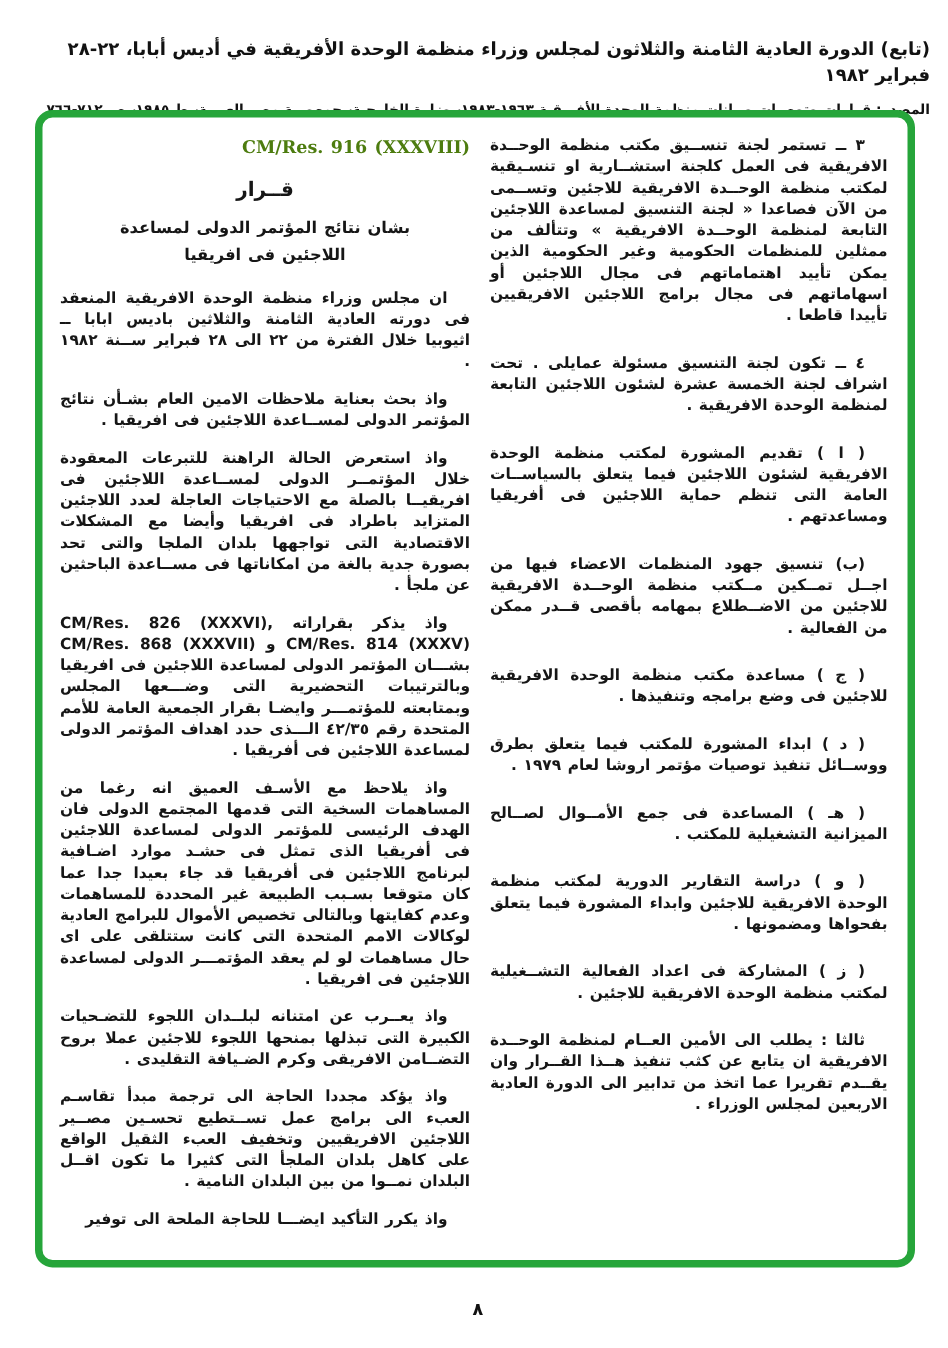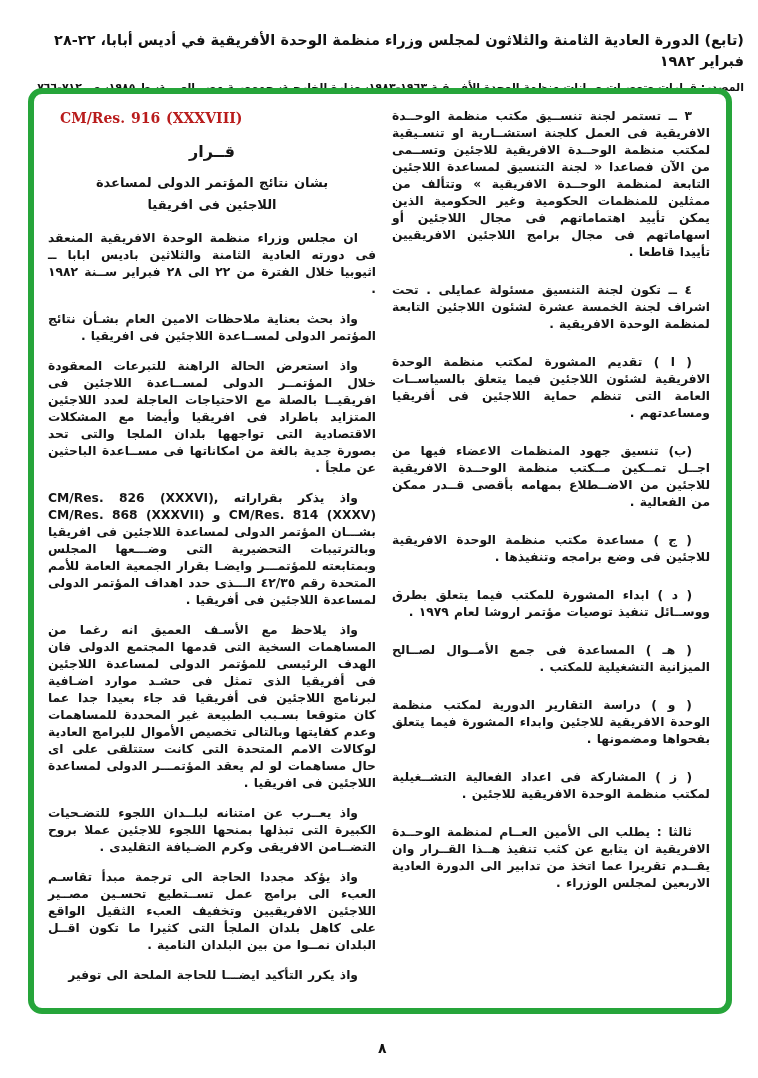--- a/index.html
+++ b/index.html
@@ -24,22 +24,22 @@
   }
   .col{
     direction:rtl;text-align:justify;font-weight:bold;color:#161616;
     font-size:12.3px;line-height:17px;word-spacing:1px;
   }
   .col-right{width:318px;flex:0 0 318px;}
   .col-left{flex:1 1 auto;}
   .col p{margin:0 0 13px 0;text-indent:18px;}
   .col-right p{margin-bottom:21px;}
   .res-id{
-    direction:ltr;text-align:left;font-family:"DejaVu Serif",serif;
-    font-weight:bold;font-size:14px;padding-left:12px;margin:2px 0 16px 0;color:#b91c1c;
+    direction:ltr;text-align:right;font-family:"DejaVu Serif",serif;
+    font-weight:bold;font-size:14px;padding-left:12px;margin:2px 0 16px 0;color:#4d7c0f;
   }
   .res-title{text-align:center;font-size:16px;font-weight:bold;margin:0 0 12px 0;}
   .res-sub{text-align:center;font-size:13px;font-weight:bold;line-height:1.7;}
   .res-sub-block{margin-bottom:14px;}
   .page-number{
     position:absolute;left:378px;top:1040px;font-size:14px;font-weight:bold;color:#111;
   }
 </style>
 </head>
 <body>

